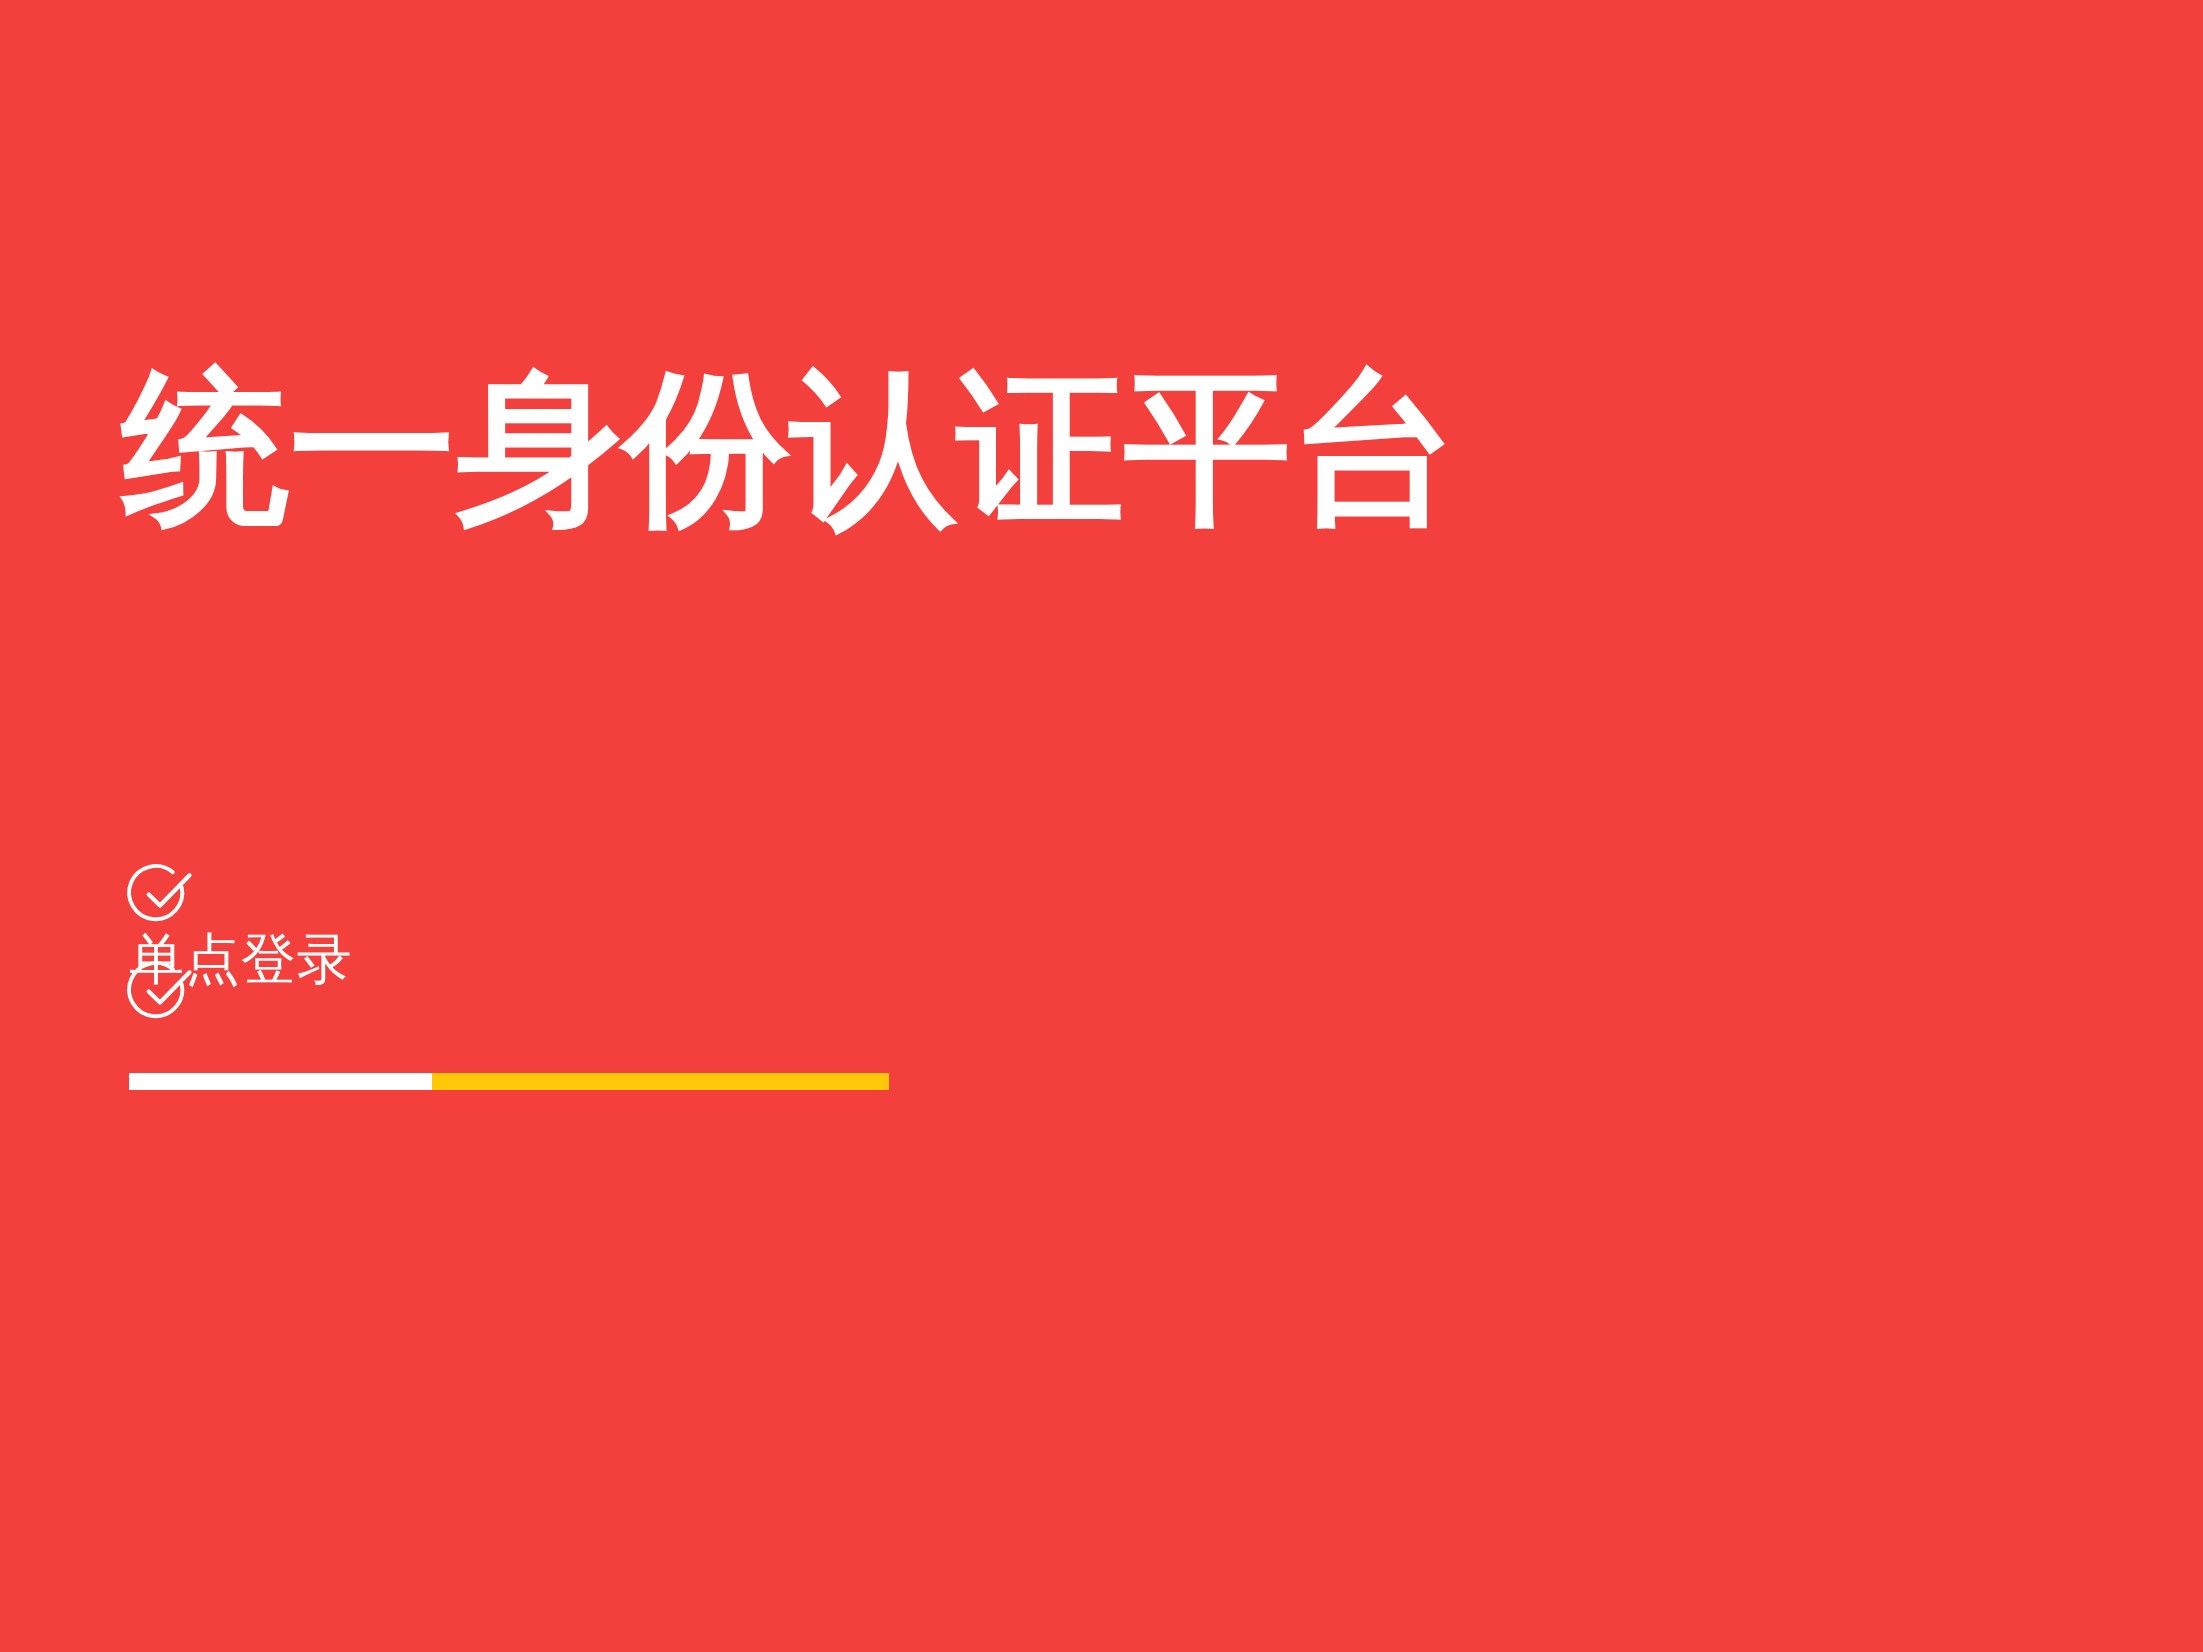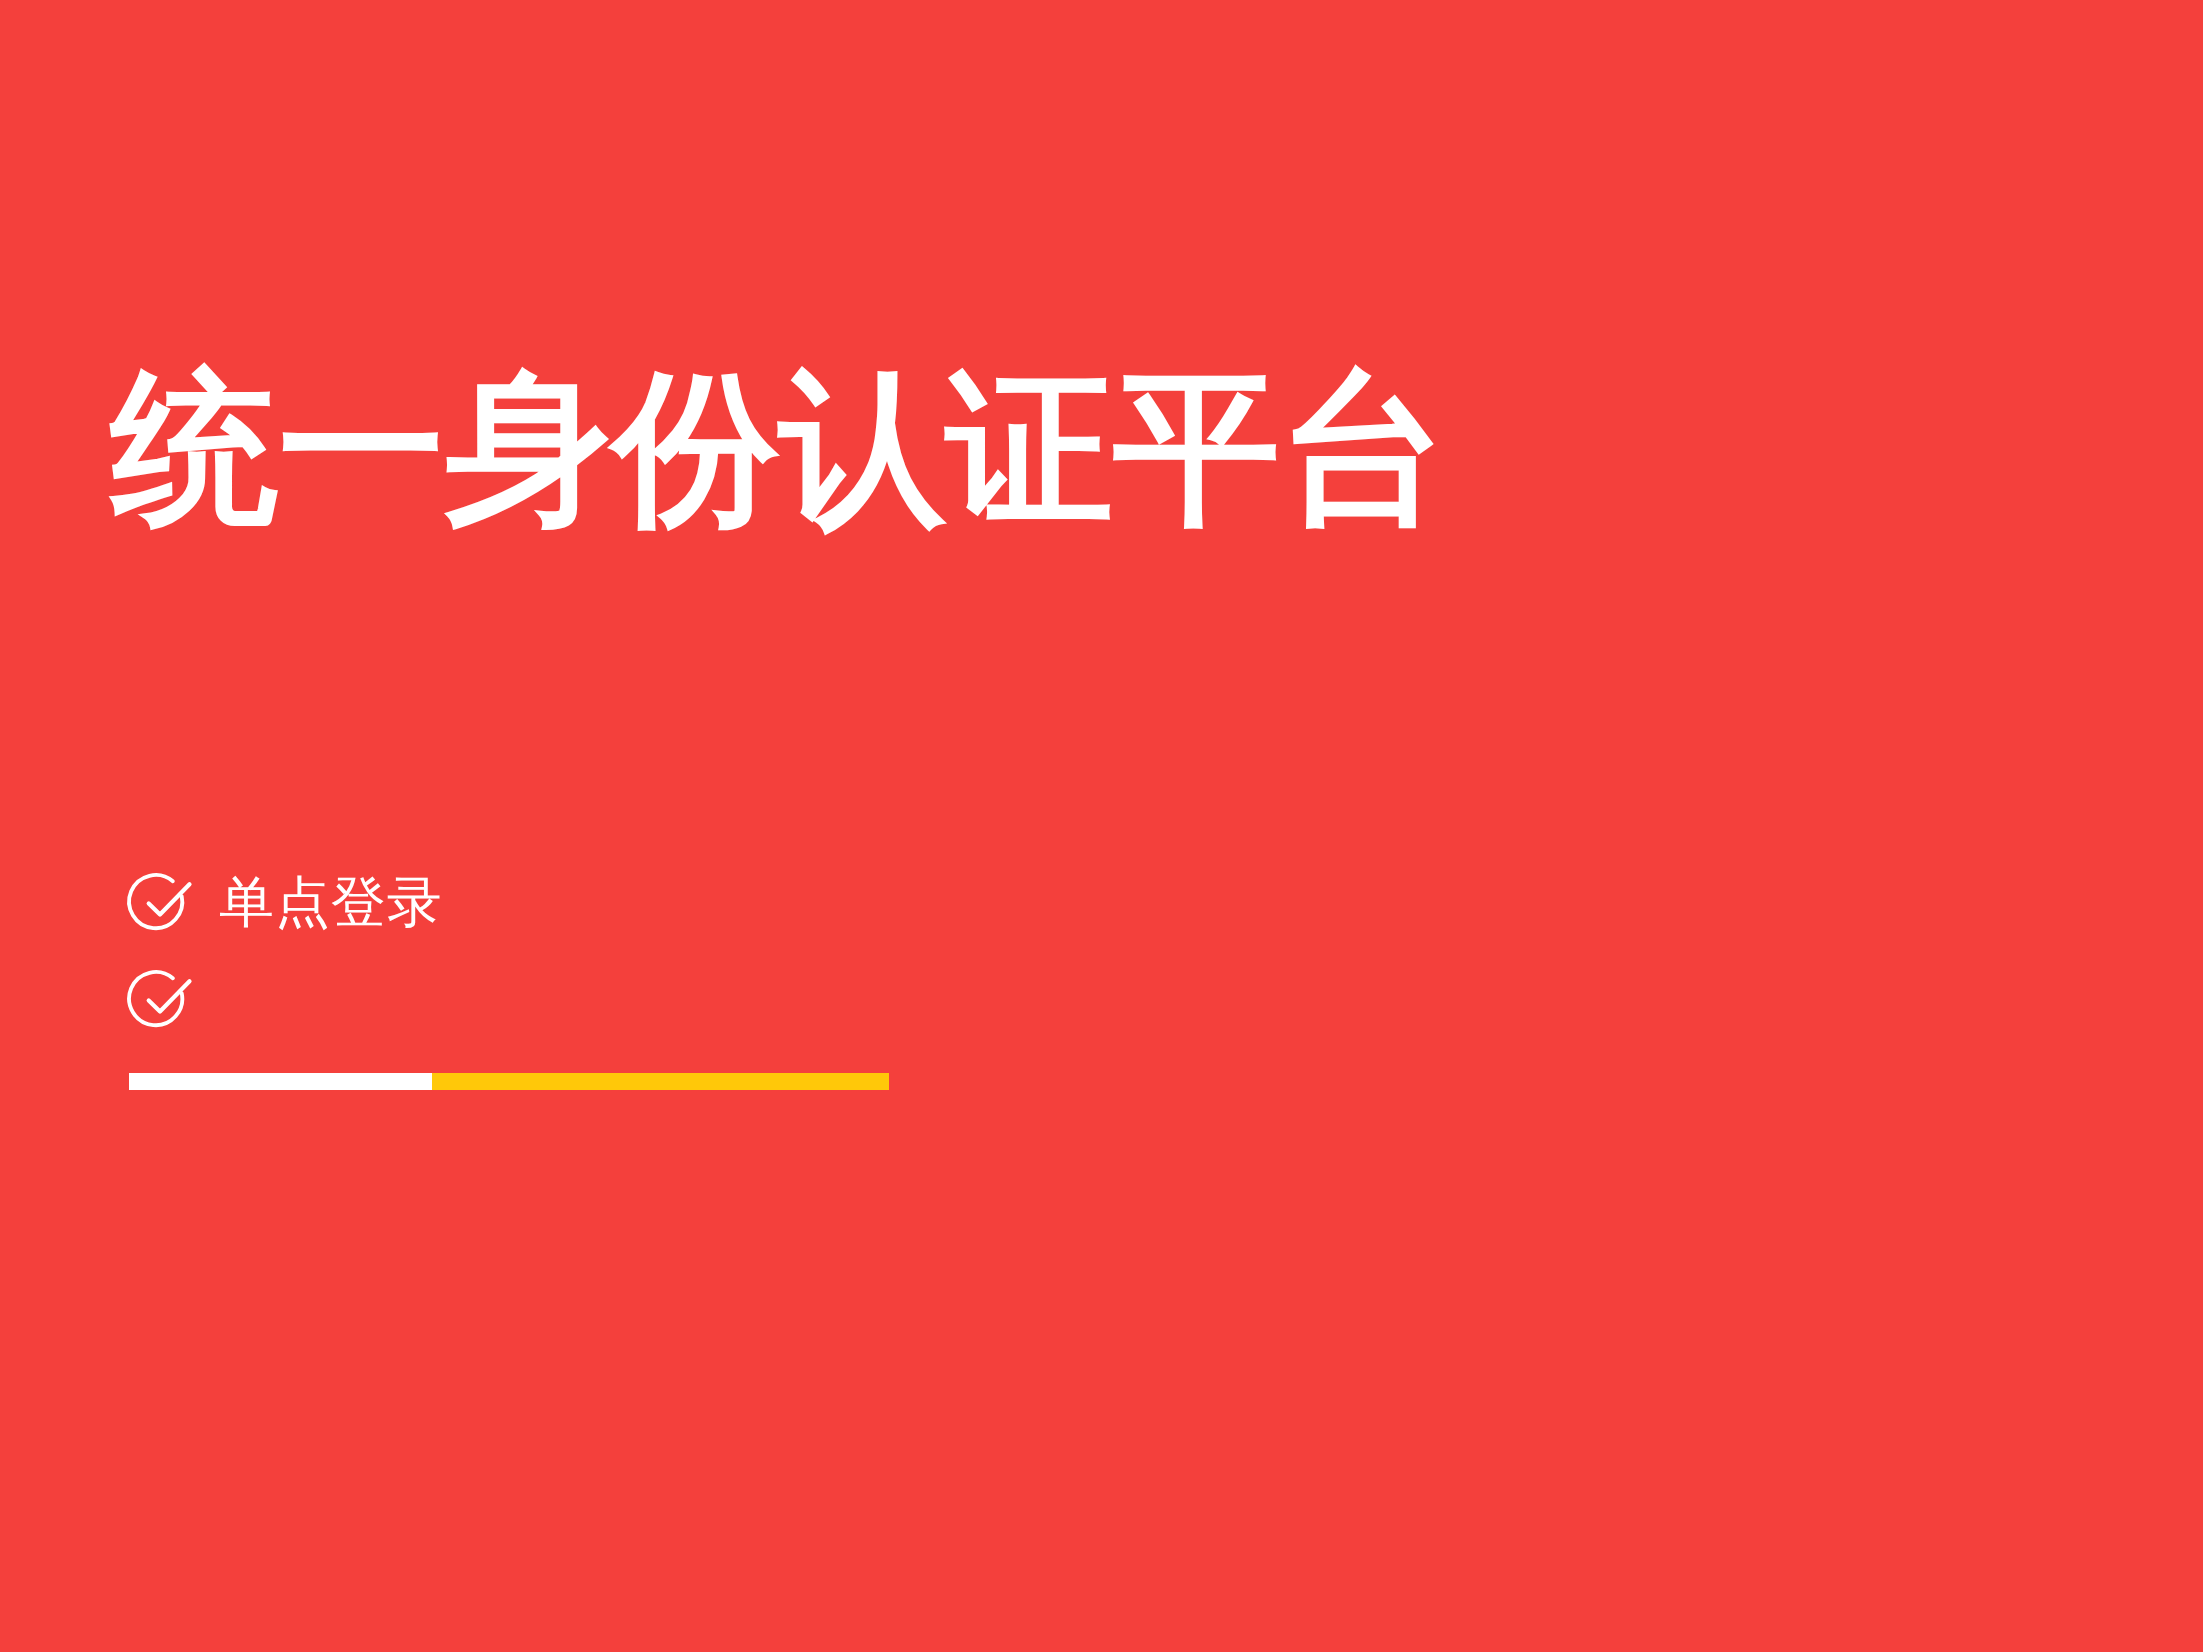--- a/index.html
+++ b/index.html
@@ -19,21 +19,21 @@
     position: relative;
     width: 2204px;
     height: 1653px;
     background: #F4403C;
     overflow: hidden;
   }
 
   
   #title-block {
     position: absolute;
-    left: 111px;
+    left: 122px;
     top: 356px;
     width: 1928px;
     height: 211px;
   }
 
   #page-title {
     margin: 0;
     font-size: 167px;
     line-height: 184px;
     font-weight: 700;
@@ -46,23 +46,24 @@
   
   #bullet-list {
     position: absolute;
     left: 129px;
     top: 860px;
     width: 1286px;
   }
 
   .bullet-row {
     display: flex;
-    align-items: flex-end;
+    align-items: flex-start;
     height: 75px;
     margin: 0 0 22px 0;
+    flex-direction: column;
   }
 
   .bullet-icon {
     flex: 0 0 auto;
     width: 66px;
     height: 66px;
     display: block;
     margin-right: 24px;
     position: relative;
     top: 0.9px;

